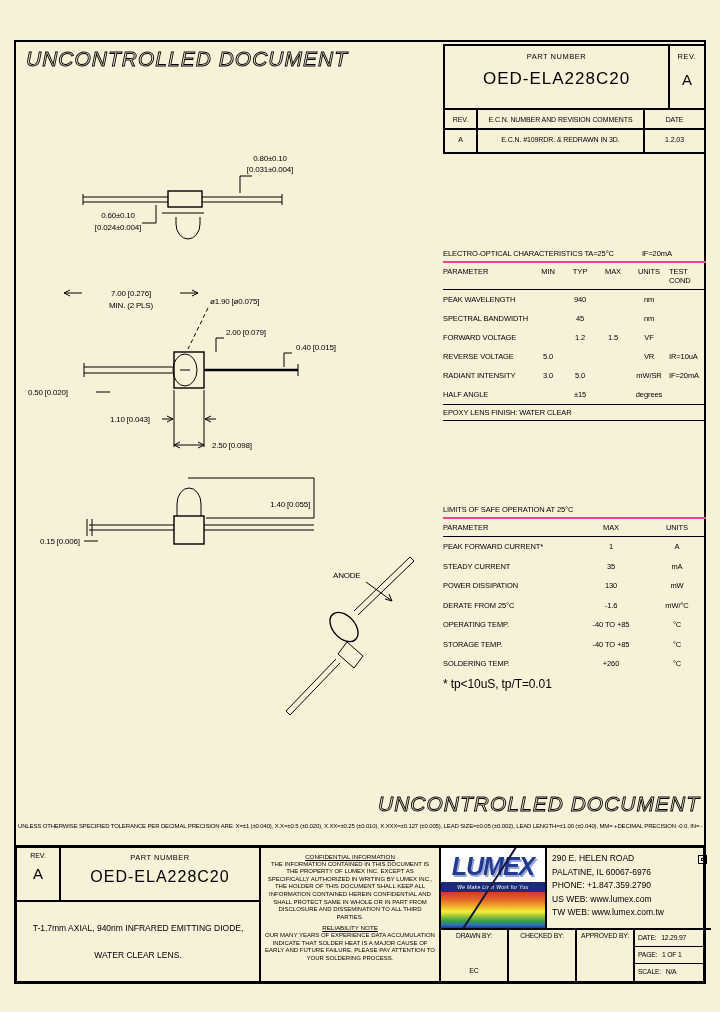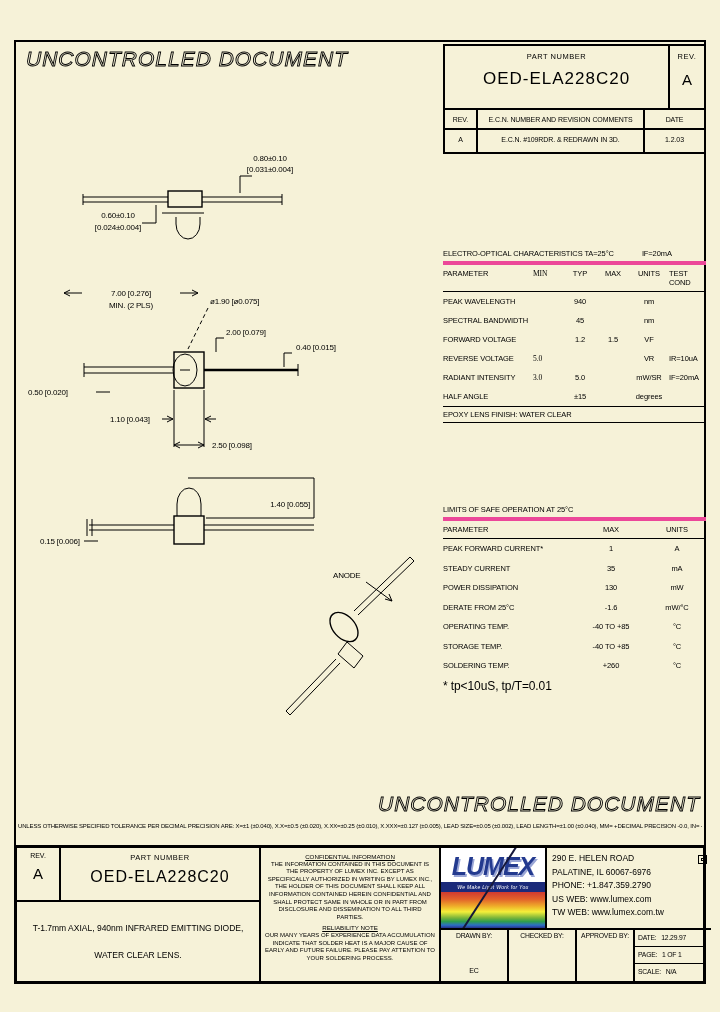--- a/index.html
+++ b/index.html
@@ -35,25 +35,25 @@
   .r2rev  { left:0; top:64px; width:33px; height:20px; border-right:2px solid #000; border-bottom:2px solid #000; }
   .r2com  { left:33px; top:64px; width:167px; height:20px; border-right:2px solid #000; border-bottom:2px solid #000; }
   .r2date { left:200px; top:64px; width:59px; height:20px; border-bottom:2px solid #000; }
   .r3rev  { left:0; top:84px; width:33px; height:22px; border-right:2px solid #000; }
   .r3com  { left:33px; top:84px; width:167px; height:22px; border-right:2px solid #000; }
   .r3date { left:200px; top:84px; width:59px; height:22px; }
   .hdr .small { font-size:7px; line-height:20px; letter-spacing:-0.1px; }
   .r3rev, .r3com, .r3date { line-height:22px; }
   
   .tbl { position:absolute; left:443px; width:263px; font-size:7.5px; letter-spacing:-0.1px; }
-  .tbl .ttl { display:flex; border-bottom:4px solid #ec4899; padding:2px 0 3px 0;text-align:right; }
+  .tbl .ttl { display:flex; border-bottom:2px solid #ec4899; padding:2px 0 3px 0;text-align:right; }
   .tbl .hd  { display:flex; border-bottom:1px solid #000; padding:4px 0; font-size:7.5px; }
   .tbl .rw  { display:flex; height:19px; align-items:center; }
   .tbl .ft  { border-top:1px solid #000; border-bottom:1px solid #000; padding:3px 0; }
-  .ec0{width:90px;text-align:left;} .ec1{width:30px;font-family:Liberation Serif, serif;} .ec2{width:34px;text-align:center;}
+  .ec0{width:90px;text-align:left;} .ec1{width:30px;text-align:center;} .ec2{width:34px;text-align:center;}
   .ec3{width:32px;text-align:center;} .ec4{width:40px;text-align:center;} .ec5{width:37px;text-align:left;}
   .lc0{width:130px;text-align:left;} .lc1{width:76px;text-align:center;} .lc2{width:56px;text-align:center;}
   .lrw { height:19.5px !important; }
   .footnote { padding-top:3px; font-size:12px; }
   
   .tolnote {
     position:absolute; left:18px; top:823px; width:684px;
     font-size:6px; letter-spacing:-0.15px; text-align:center; white-space:nowrap; overflow:hidden;
   }
   

